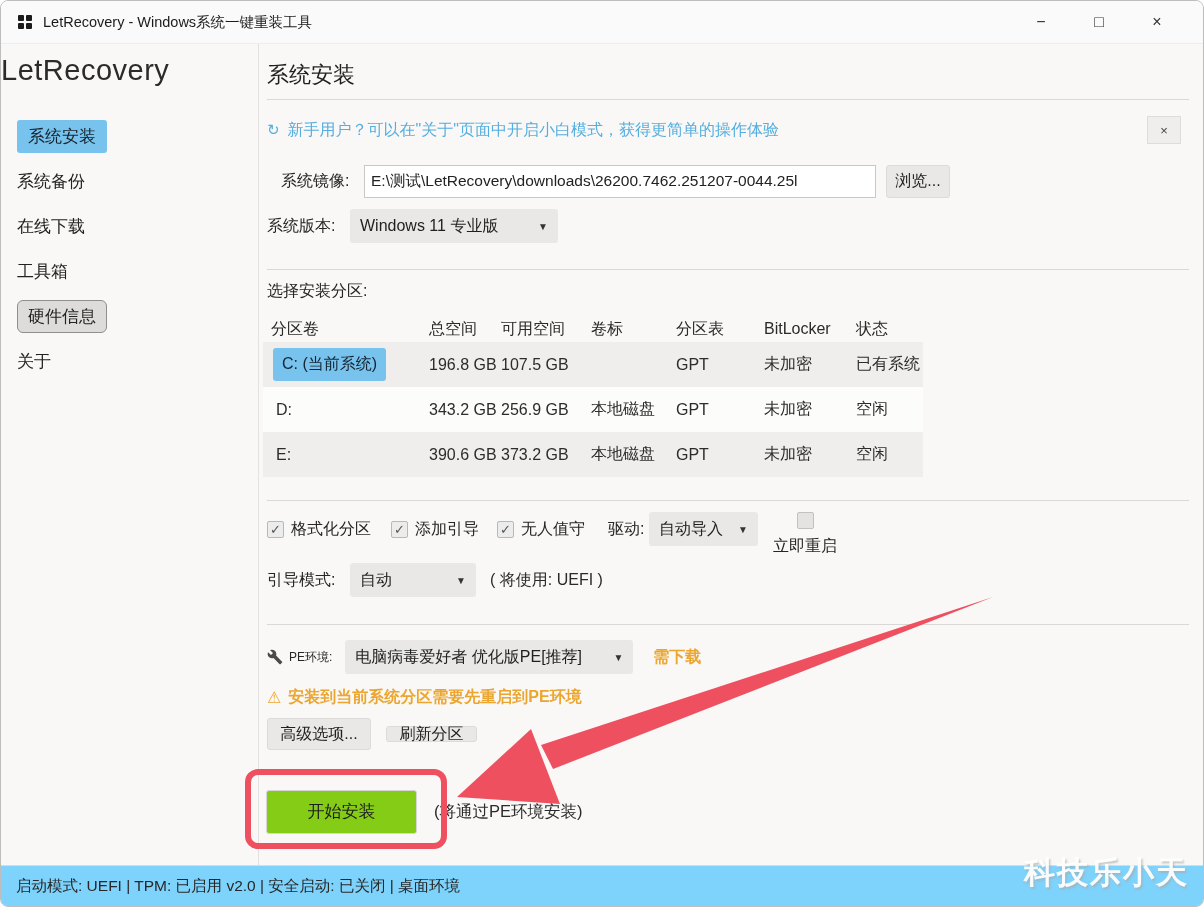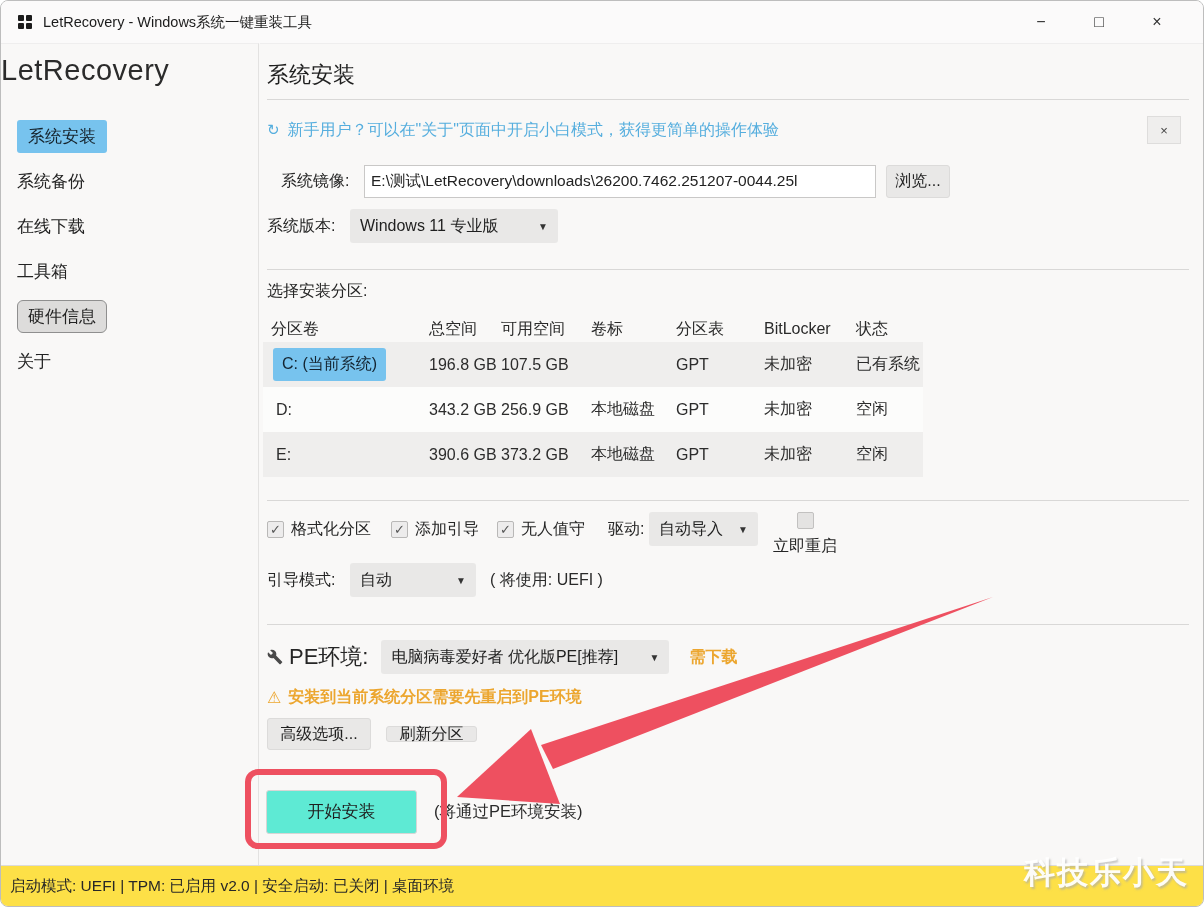--- a/index.html
+++ b/index.html
@@ -74,36 +74,36 @@
   .drv-label { position:absolute; left:341px; top:0; height:34px; display:flex; align-items:center; font-size:16px; color:#262626; }
   .dd-driver { position:absolute; left:382px; width:109px; }
   .opt-reboot { left:506px;flex-direction:column; }
 
   .row-bootmode { left:7px; top:519px; height:34px; }
   .dd-bootmode { width:126px; }
   .bm-note { margin-left:14px; font-size:16px; color:#2a2a2a; }
 
   .row-pe { left:7px; top:595px; height:36px; }
   .wrench { width:16px; height:16px; margin-right:6px; flex:none; }
-  .pe-label { font-size:22px; color:#262626; margin-right:13px; }
+  .pe-label { font-size:12px; color:#262626; margin-right:13px; }
   .dd-pe { width:288px; }
   .pe-hint { margin-left:20px; font-size:16px; color:#eca62f; font-weight:bold; }
   .warning { position:absolute; left:7px; top:643px; font-size:16px; color:#eca62f; font-weight:bold; display:flex; gap:7px; align-items:center; }
 
   .row-advbtns { left:7px; top:674px; height:32px; gap:15px; }
   .adv-btn { width:104px; height:32px; }
   .refresh-btn { width:91px; height:16px; }
 
   .row-install { left:6px; top:745px; height:45px; }
-  .install-btn { width:151px; height:44px; font-size:17px; background:#5eead4; border:1px solid #d7d6d5; }
+  .install-btn { width:151px; height:44px; font-size:17px; background:#84cc16; border:1px solid #d7d6d5; }
   .install-note { margin-left:17px; font-size:16.5px; color:#2a2a2a; }
 
   
   .statusbar { position:absolute; left:0; right:0; bottom:0; height:41px; border-top:1px solid #dcdbda;
-               display:flex; align-items:center; padding:0 9px; font-size:15.5px; color:#272727; background:#fde047; }
+               display:flex; align-items:center; padding:0 15px; font-size:15.5px; color:#272727; background:#7dd3fc; }
 
   .watermark { position:absolute; right:14px; bottom:12px; font-size:31px; font-weight:bold;
                color:rgba(255,255,255,.94); text-shadow:1.5px 1.5px 2px rgba(170,170,170,.65); z-index:60;
                letter-spacing:2px; }
 
   .annotation { position:absolute; left:0; top:0; z-index:50; pointer-events:none; }
 </style>
 </head>
 <body>
 

